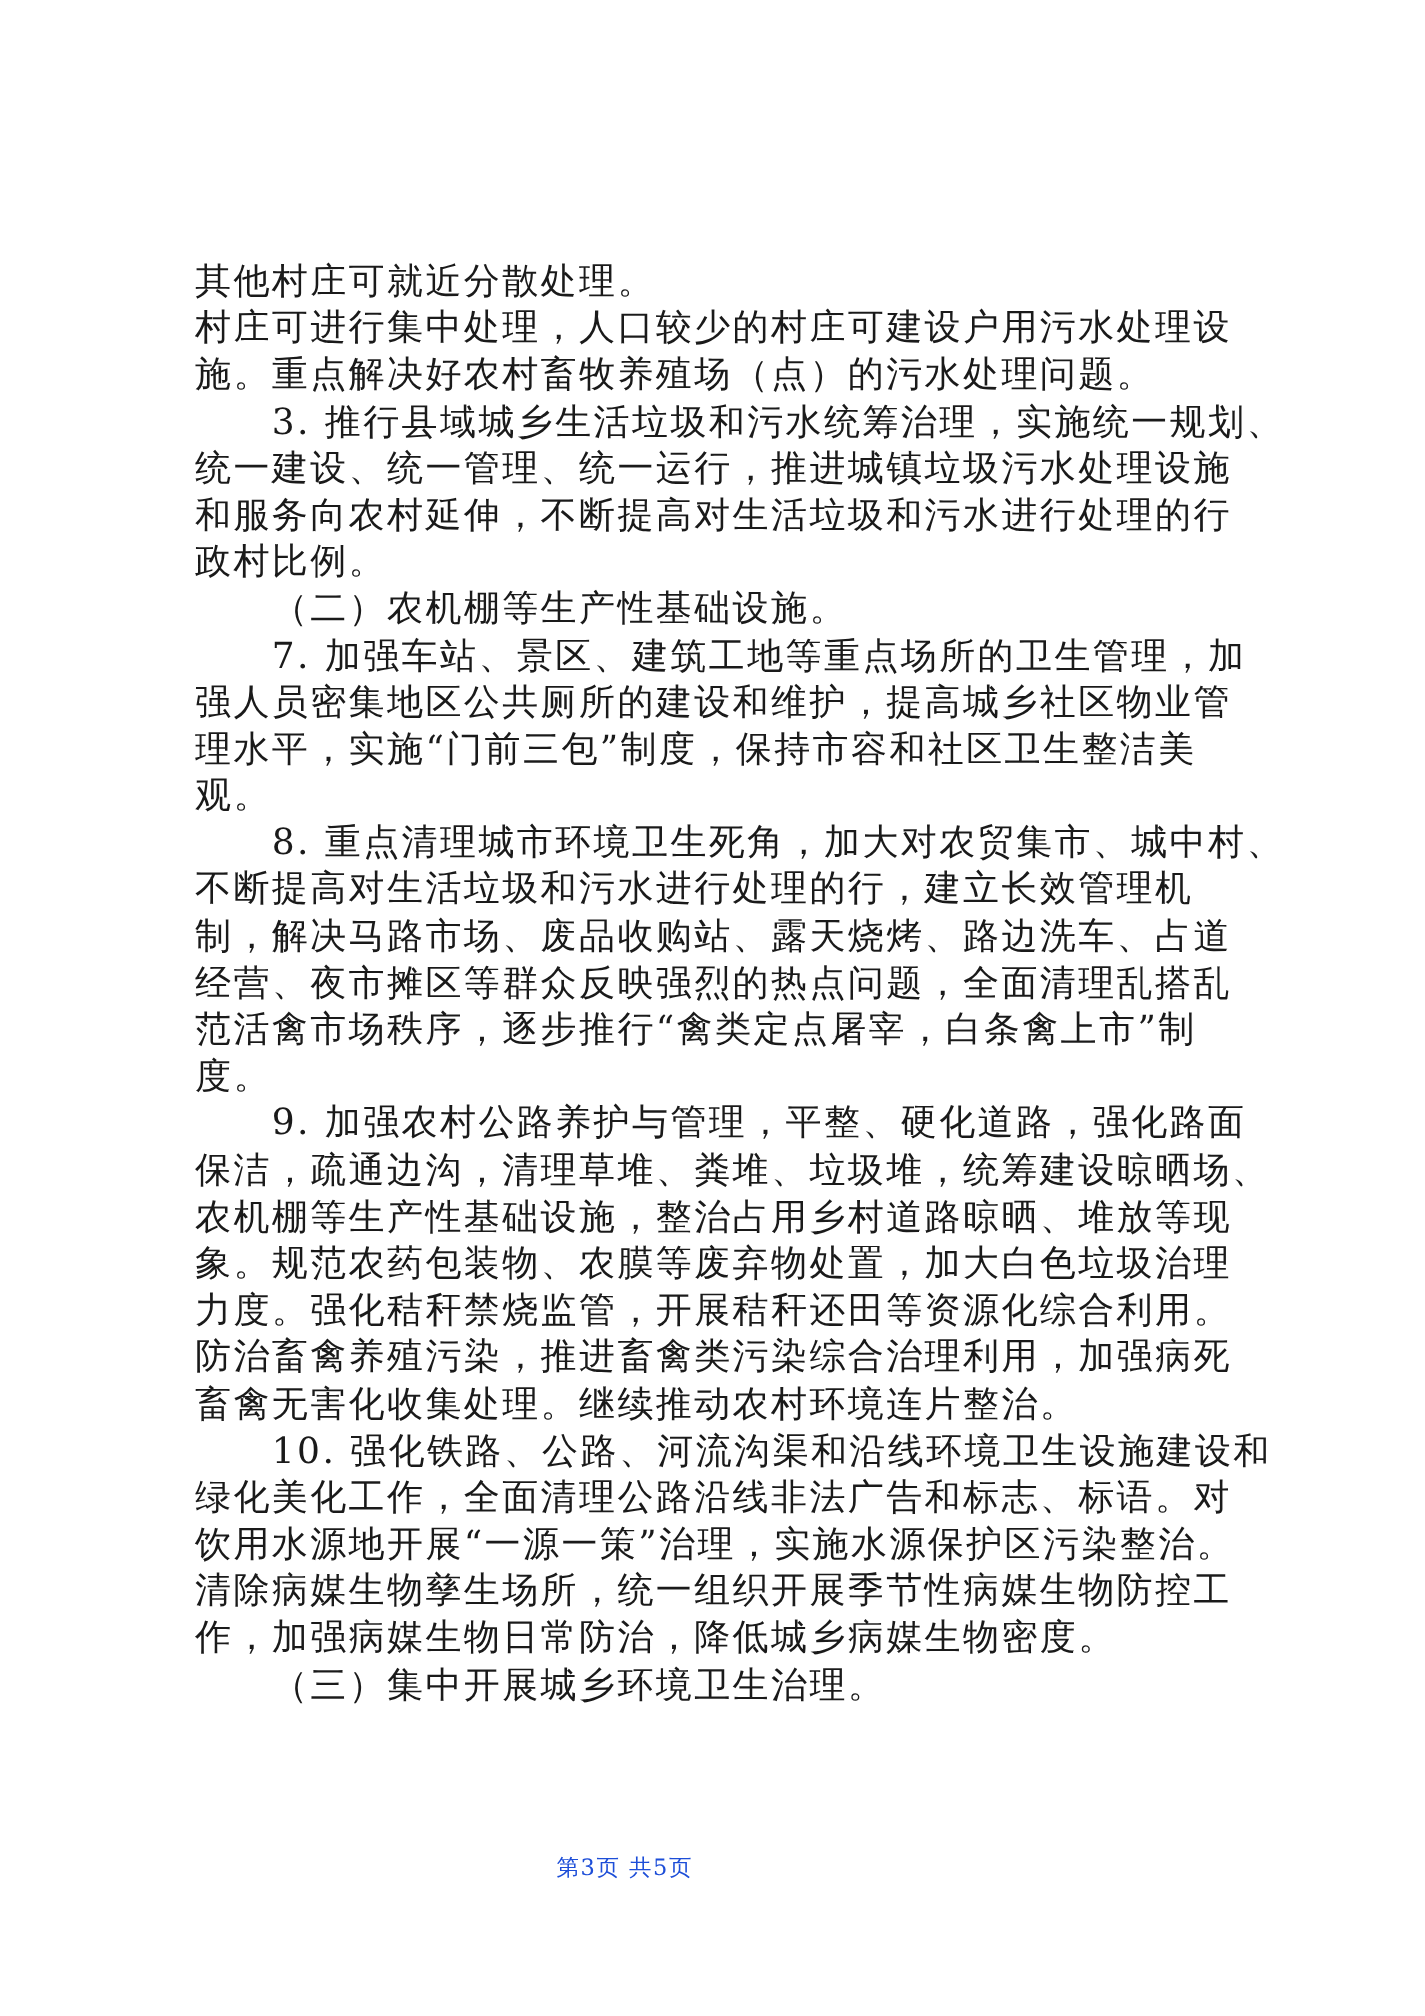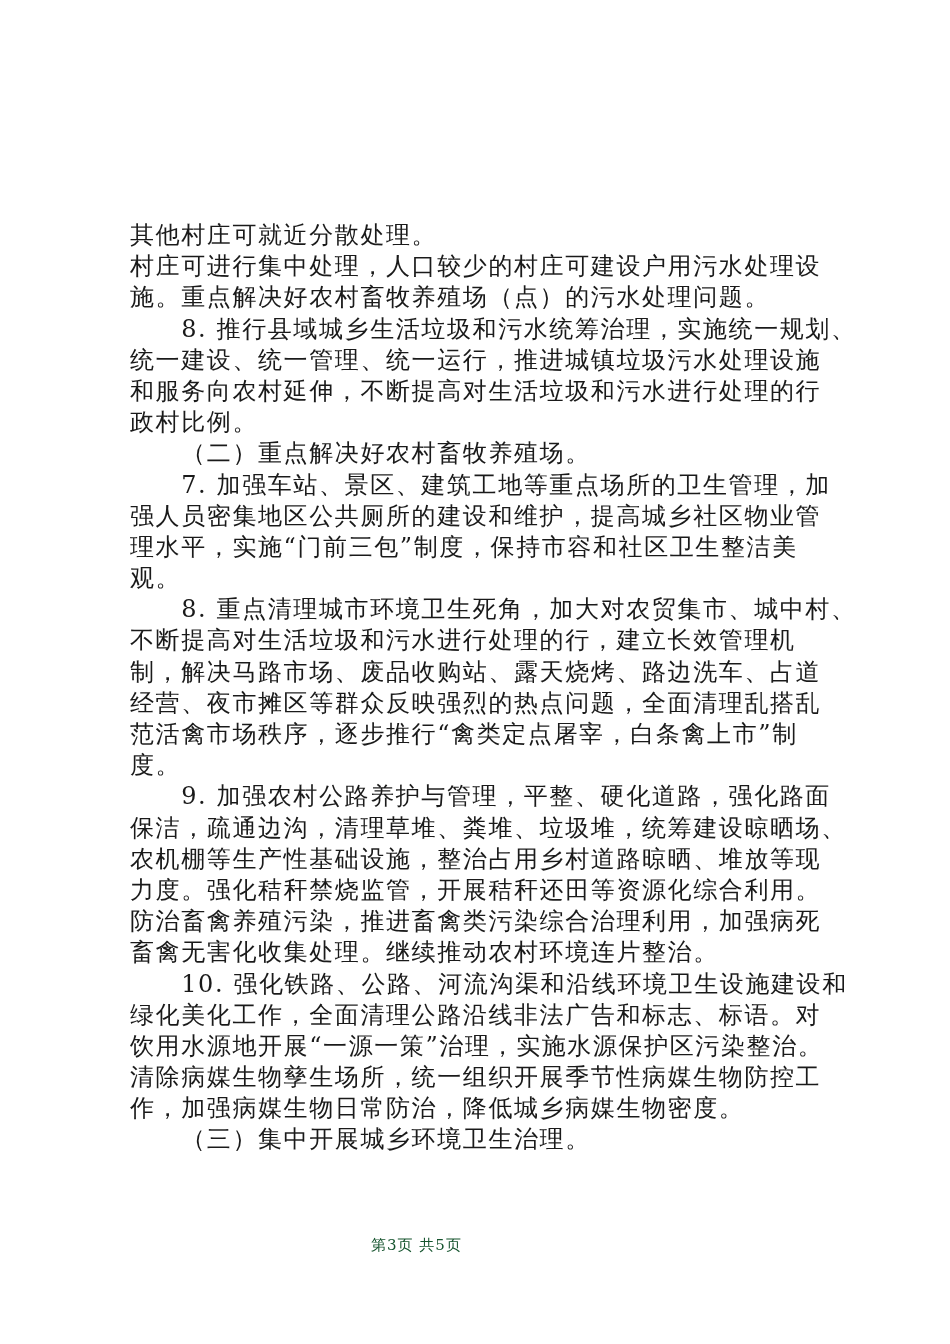--- a/index.html
+++ b/index.html
@@ -13,65 +13,65 @@
       position: relative;
       overflow: hidden;
       font-family: "DejaVu Serif", "Liberation Serif", serif;
       color: #1a1a1a;
     }
     .page {
       position: absolute;
       left: 130px;
       top: 172px;
       width: 700px;
-      margin-top: 48px;
     }
     .line {
       height: 31.2px;
       line-height: 31.2px;
       font-size: 24px;
       white-space: nowrap;
       letter-spacing: 1.6px;
     }
     .footer {
       position: absolute;
       top: 1236px;
       left: 0;
       width: 833px;
       text-align: center;
       font-size: 15px;
-      color: #14532d;
+      color: #1d4ed8;
       letter-spacing: 1px;
     }
   </style>
 </head>
 <body>
 
 <div class="page">
   <div class="line">其他村庄可就近分散处理。</div>
   <div class="line">村庄可进行集中处理，人口较少的村庄可建设户用污水处理设</div>
   <div class="line">施。重点解决好农村畜牧养殖场（点）的污水处理问题。</div>
-  <div class="line">　　8. 推行县域城乡生活垃圾和污水统筹治理，实施统一规划、</div>
+  <div class="line">　　3. 推行县域城乡生活垃圾和污水统筹治理，实施统一规划、</div>
   <div class="line">统一建设、统一管理、统一运行，推进城镇垃圾污水处理设施</div>
   <div class="line">和服务向农村延伸，不断提高对生活垃圾和污水进行处理的行</div>
   <div class="line">政村比例。</div>
-  <div class="line">　　（二）重点解决好农村畜牧养殖场。</div>
+  <div class="line">　　（二）农机棚等生产性基础设施。</div>
   <div class="line">　　7. 加强车站、景区、建筑工地等重点场所的卫生管理，加</div>
   <div class="line">强人员密集地区公共厕所的建设和维护，提高城乡社区物业管</div>
   <div class="line">理水平，实施“门前三包”制度，保持市容和社区卫生整洁美</div>
   <div class="line">观。</div>
   <div class="line">　　8. 重点清理城市环境卫生死角，加大对农贸集市、城中村、</div>
   <div class="line">不断提高对生活垃圾和污水进行处理的行，建立长效管理机</div>
   <div class="line">制，解决马路市场、废品收购站、露天烧烤、路边洗车、占道</div>
   <div class="line">经营、夜市摊区等群众反映强烈的热点问题，全面清理乱搭乱</div>
   <div class="line">范活禽市场秩序，逐步推行“禽类定点屠宰，白条禽上市”制</div>
   <div class="line">度。</div>
   <div class="line">　　9. 加强农村公路养护与管理，平整、硬化道路，强化路面</div>
   <div class="line">保洁，疏通边沟，清理草堆、粪堆、垃圾堆，统筹建设晾晒场、</div>
   <div class="line">农机棚等生产性基础设施，整治占用乡村道路晾晒、堆放等现</div>
+  <div class="line">象。规范农药包装物、农膜等废弃物处置，加大白色垃圾治理</div>
   <div class="line">力度。强化秸秆禁烧监管，开展秸秆还田等资源化综合利用。</div>
   <div class="line">防治畜禽养殖污染，推进畜禽类污染综合治理利用，加强病死</div>
   <div class="line">畜禽无害化收集处理。继续推动农村环境连片整治。</div>
   <div class="line">　　10. 强化铁路、公路、河流沟渠和沿线环境卫生设施建设和</div>
   <div class="line">绿化美化工作，全面清理公路沿线非法广告和标志、标语。对</div>
   <div class="line">饮用水源地开展“一源一策”治理，实施水源保护区污染整治。</div>
   <div class="line">清除病媒生物孳生场所，统一组织开展季节性病媒生物防控工</div>
   <div class="line">作，加强病媒生物日常防治，降低城乡病媒生物密度。</div>
   <div class="line">　　（三）集中开展城乡环境卫生治理。</div>
 </div>

